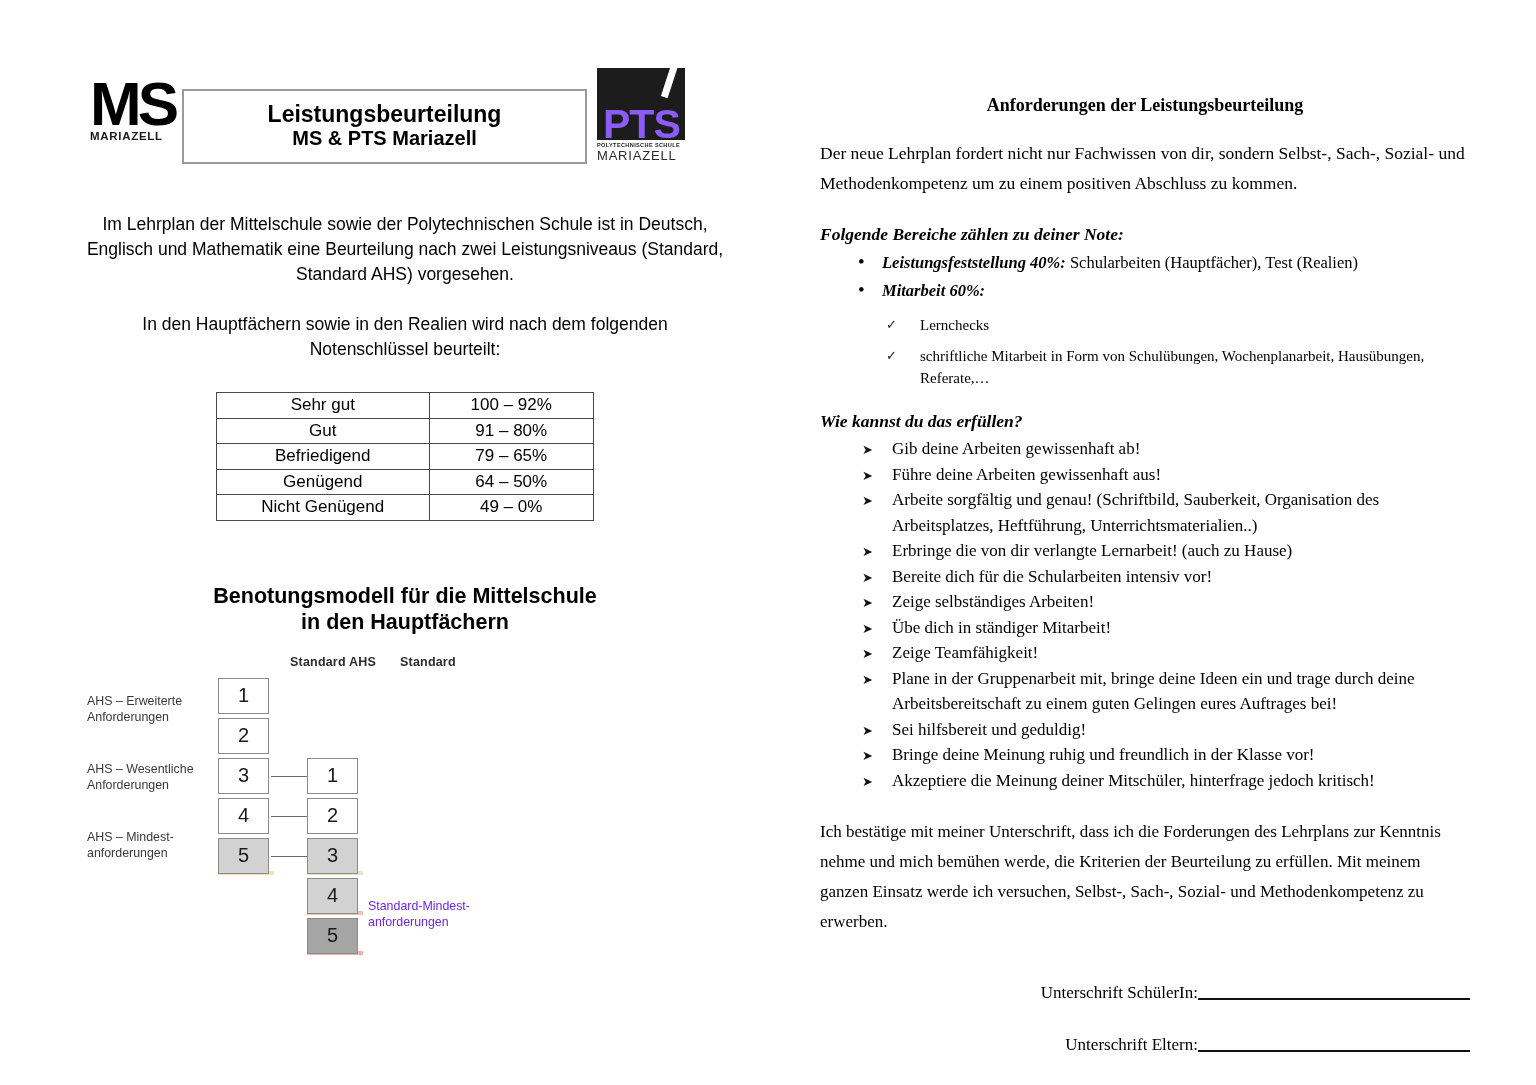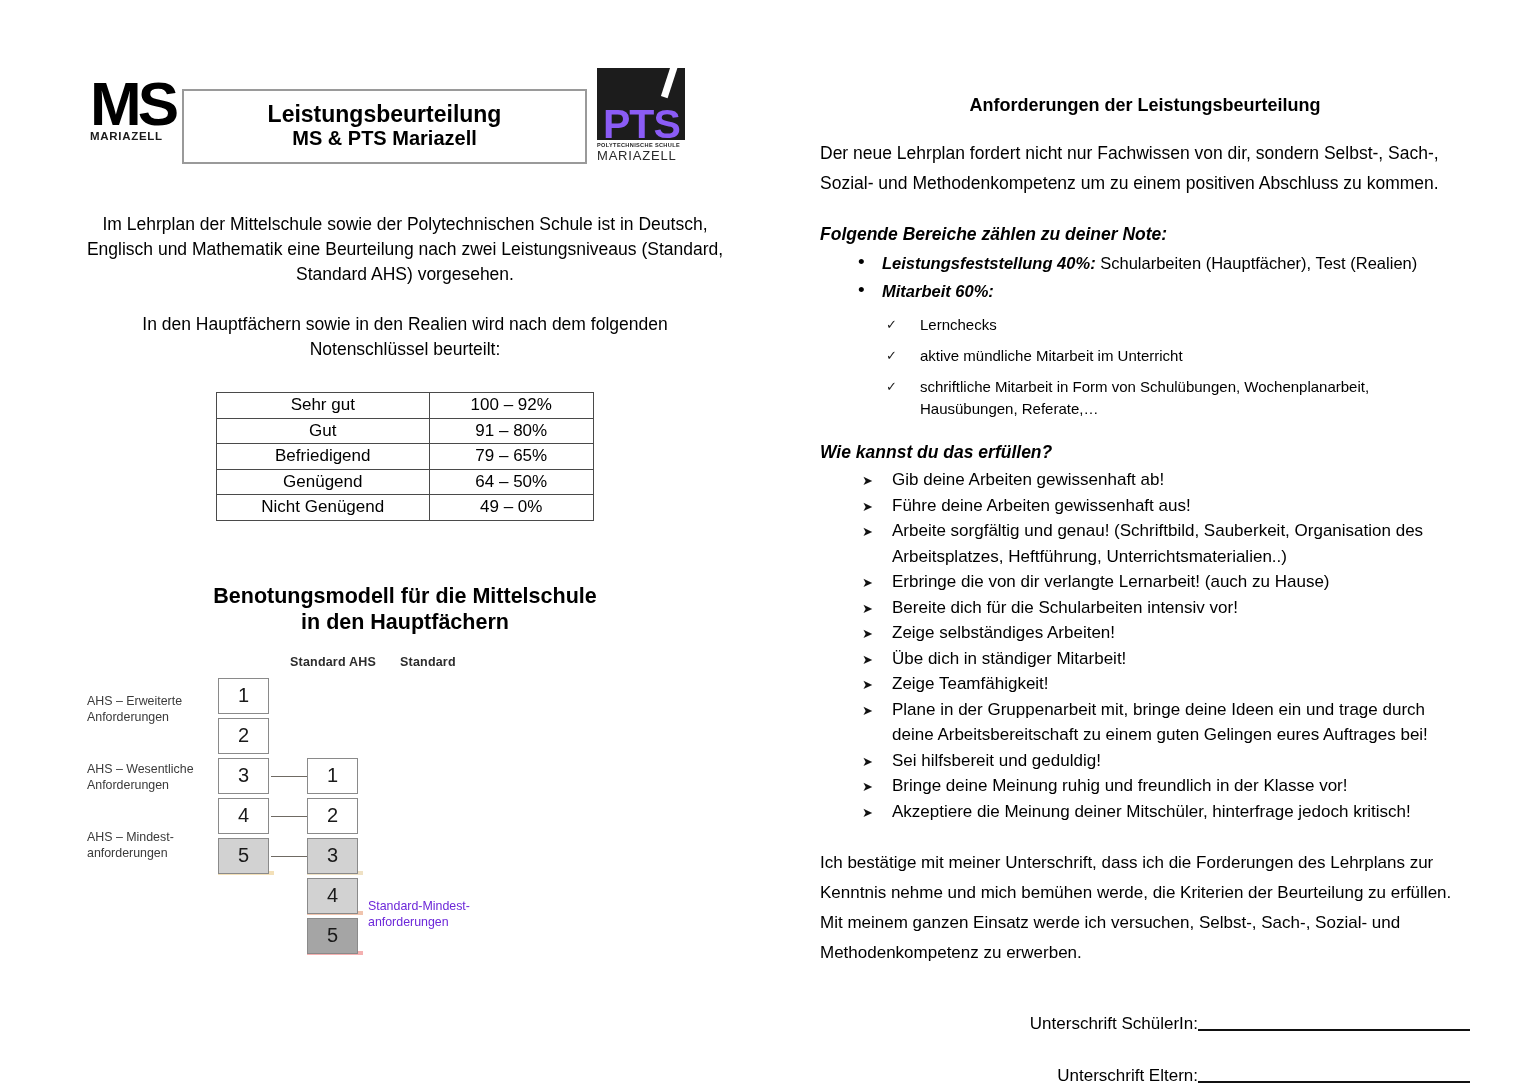--- a/index.html
+++ b/index.html
@@ -8,21 +8,21 @@
     width: 1536px; height: 1085px;
     background: #ffffff;
     font-family: "Liberation Sans", sans-serif;
     color: #000000;
     overflow: hidden;
   }
   .page { position: relative; width: 1536px; height: 810px; background:#fff; }
 
   
   .col-left  { position:absolute; left:85px;  top:60px;  width:640px; }
-  .col-right { position:absolute; left:820px; top:95px;  width:650px; }
+  .col-right { position:absolute; left:820px; top:95px;  width:650px;font-family:Liberation Serif, serif; }
 
   
   .header-band { position:relative; height:110px; }
 
   .ms-logo { position:absolute; left:5px; top:14px; width:95px; height:85px; }
   .ms-logo .ms-mark { font-size:62px; font-weight:bold; letter-spacing:-4px;
                       line-height:60px; font-family:"Liberation Sans", sans-serif; }
   .ms-logo .ms-sub  { font-size:11.5px; font-weight:bold; letter-spacing:0.7px;
                       color:#1a1a1a; margin-top:-4px; }
 
@@ -229,21 +229,20 @@
 
     <div class="r-subhead">Folgende Bereiche zählen zu deiner Note:</div>
 
     <ul class="b-dot" id="areas-list">
         <li><span class="bold-it">Leistungsfeststellung 40%:</span><span> Schularbeiten (Hauptfächer), Test (Realien)</span></li>
         <li><span class="bold-it">Mitarbeit 60%:</span></li>
       </ul>
 
     <ul class="b-check" id="mitarbeit-list">
         <li>Lernchecks</li>
-        <li>aktive mündliche Mitarbeit im Unterricht</li>
         <li>schriftliche Mitarbeit in Form von Schulübungen, Wochenplanarbeit, Hausübungen, Referate,…</li>
       </ul>
 
     <div class="r-subhead" style="margin-top:22px;">Wie kannst du das erfüllen?</div>
 
     <ul class="b-arrow" id="how-list">
         <li>Gib deine Arbeiten gewissenhaft ab!</li>
         <li>Führe deine Arbeiten gewissenhaft aus!</li>
         <li>Arbeite sorgfältig und genau! (Schriftbild, Sauberkeit, Organisation des Arbeitsplatzes, Heftführung, Unterrichtsmaterialien..)</li>
         <li>Erbringe die von dir verlangte Lernarbeit! (auch zu Hause)</li>

